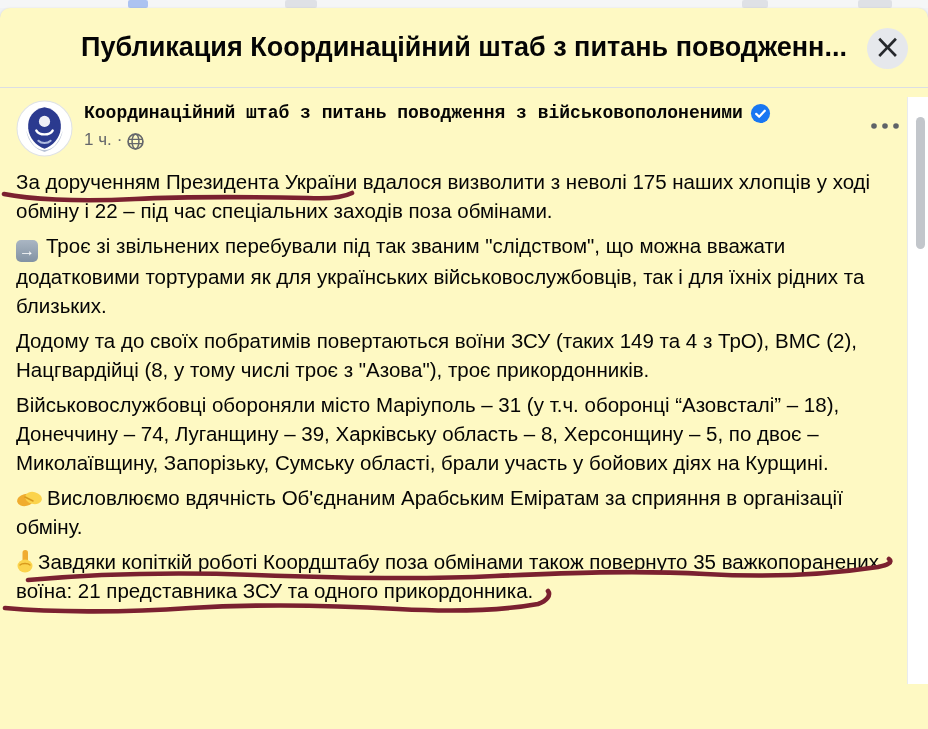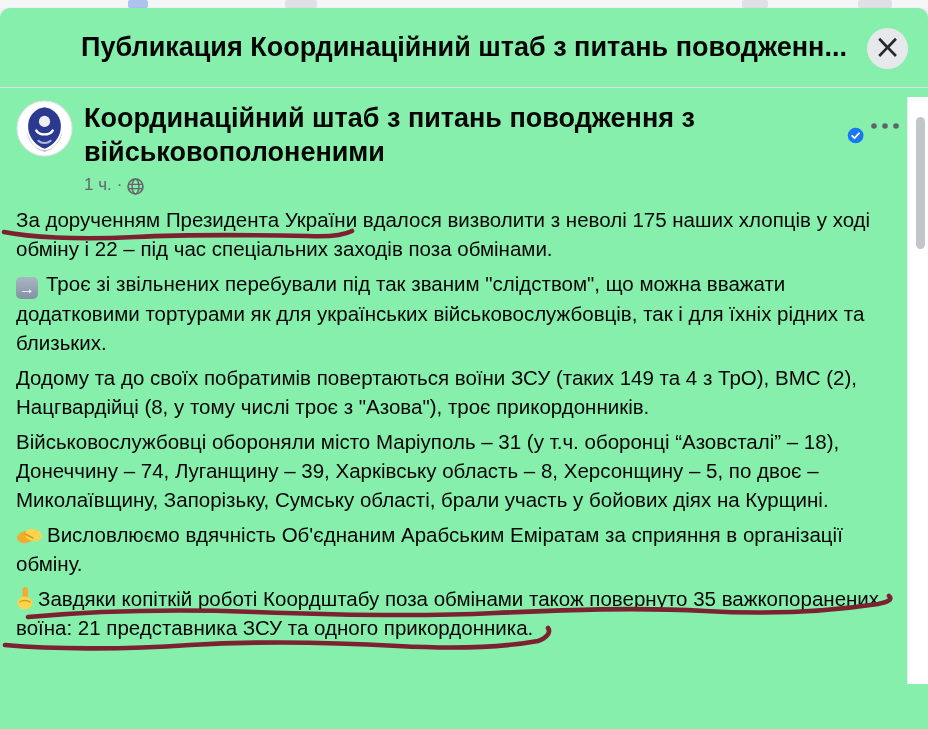--- a/index.html
+++ b/index.html
@@ -10,21 +10,21 @@
     font-family: "Liberation Sans", "DejaVu Sans", sans-serif;
     color: #050505;
   }
   
   .bg-strip { position: absolute; top: 0; left: 0; width: 928px; height: 8px; background: #f5f6f7; }
   .bg-strip .blob { position: absolute; top: 0; height: 8px; border-radius: 2px; background: #d9dce1; opacity: .8; }
   .bg-strip .blob.blue { background: #9ab6ef; }
 
   .modal {
     position: absolute; top: 8px; left: 0; width: 928px; height: 721px;
-    background: #86efac; border-radius: 10px 10px 0 0;
+    background: #fef9c3; border-radius: 10px 10px 0 0;
     box-shadow: 0 1px 3px rgba(0,0,0,.18);
     overflow: hidden;
   }
   .modal-header {
     position: relative; height: 80px;
     display: flex; align-items: center; justify-content: center;
     border-bottom: 1px solid #dcdee3;
   }
   .modal-title {
     font-size: 27px; font-weight: bold; color: #050505;
@@ -37,21 +37,21 @@
     background: #e6e8ec; border: none; cursor: pointer;
     display: flex; align-items: center; justify-content: center;
     font-size: 33px; line-height: 1; color: #26282c; padding: 0 0 4px 0;
     font-family: "DejaVu Sans", sans-serif;
   }
 
   .post-header { display: flex; align-items: flex-start; padding: 12px 16px 0 16px; }
   .avatar { width: 57px; height: 57px; flex: 0 0 57px; cursor: pointer; }
   .head-text { margin-left: 11px; padding-top: 2px; flex: 1; }
   .page-name-row { display: flex; align-items: center; gap: 7px; }
-  .page-name { font-size: 27px; font-weight: bold; color: #050505; cursor: pointer; line-height: 1.25; }
+  .page-name { font-size: 18px; font-weight: bold; color: #050505; cursor: pointer; line-height: 1.25; font-family: Liberation Mono, monospace; }
   .meta-row { display: flex; align-items: flex-end; gap: 5px; margin-top: 5px; color: #65676b; font-size: 17px; }
   .meta-row .dot-sep { color: #65676b; }
   .more-btn { margin: 12px 6px 0 0; padding: 6px; cursor: pointer; border: none; background: transparent; }
 
   .post-body { padding: 10px 16px 0 16px; font-size: 20.5px; line-height: 29px; color: #050505; }
   .post-body p { margin: 0 0 6px 0; position: relative; }
 
   .dexcl {
     color: #e02b2b; font-weight: 800; font-size: 22px; letter-spacing: 1.5px; margin-right: 5px;
   }

